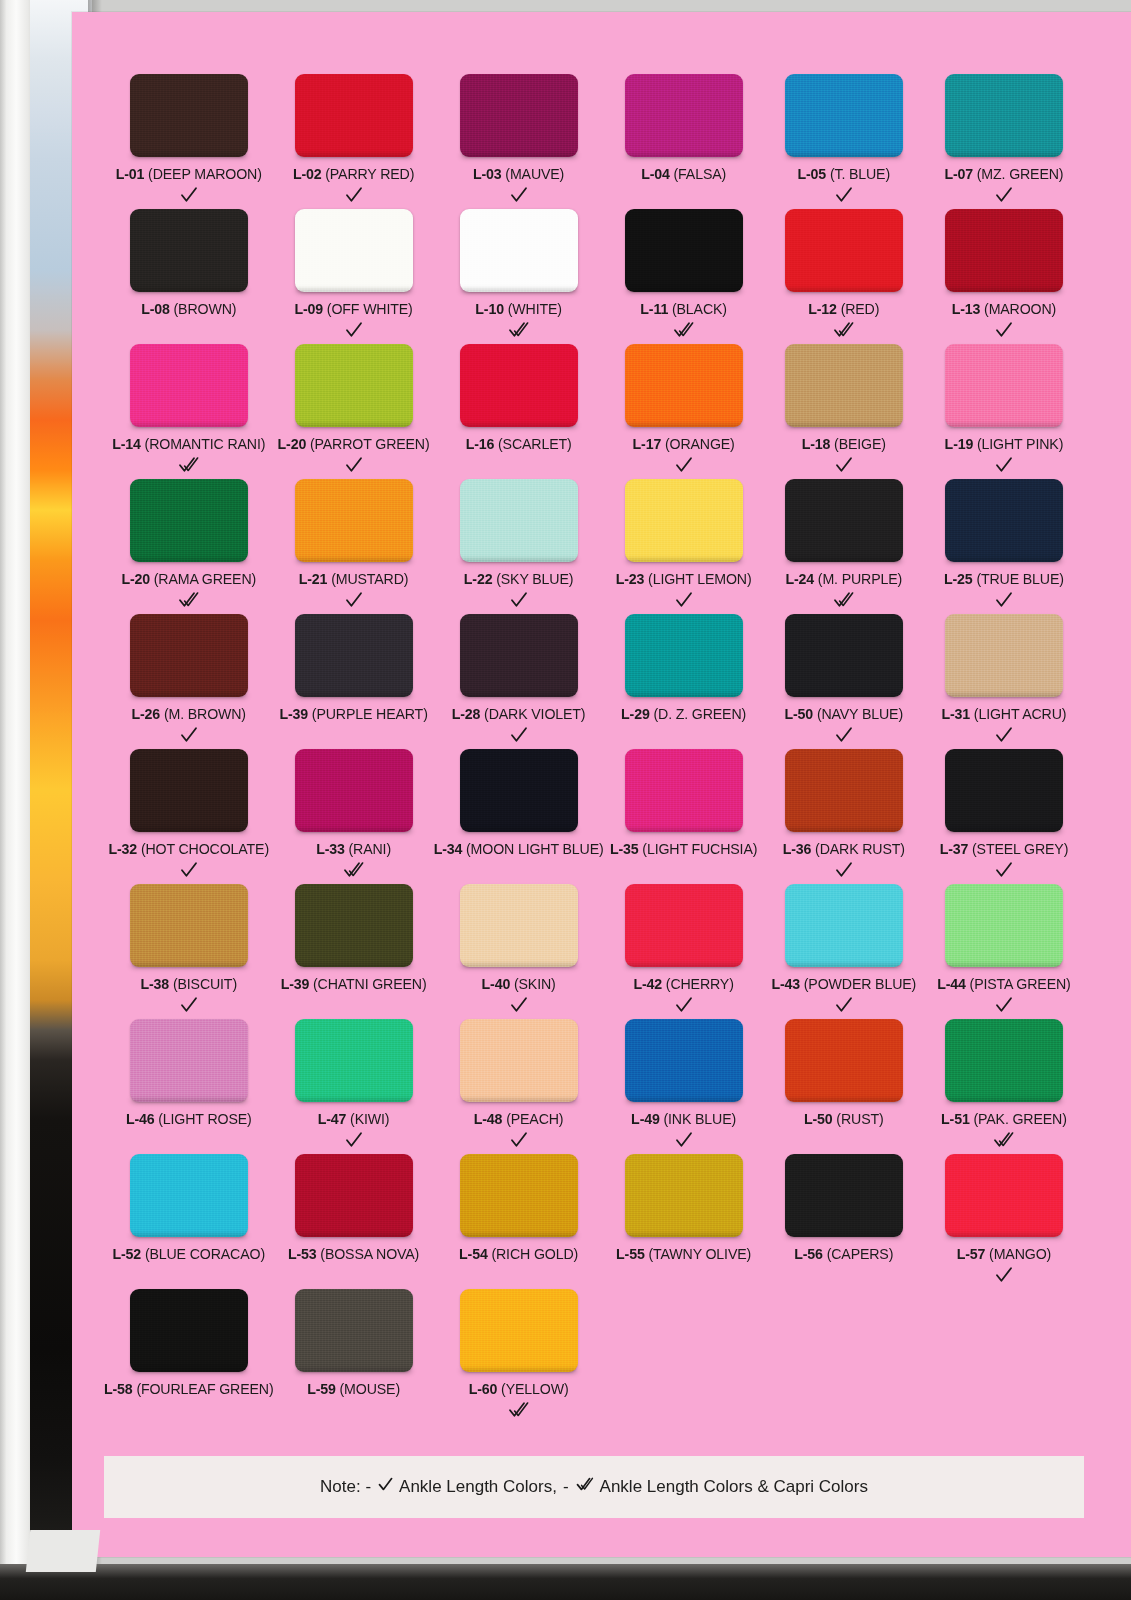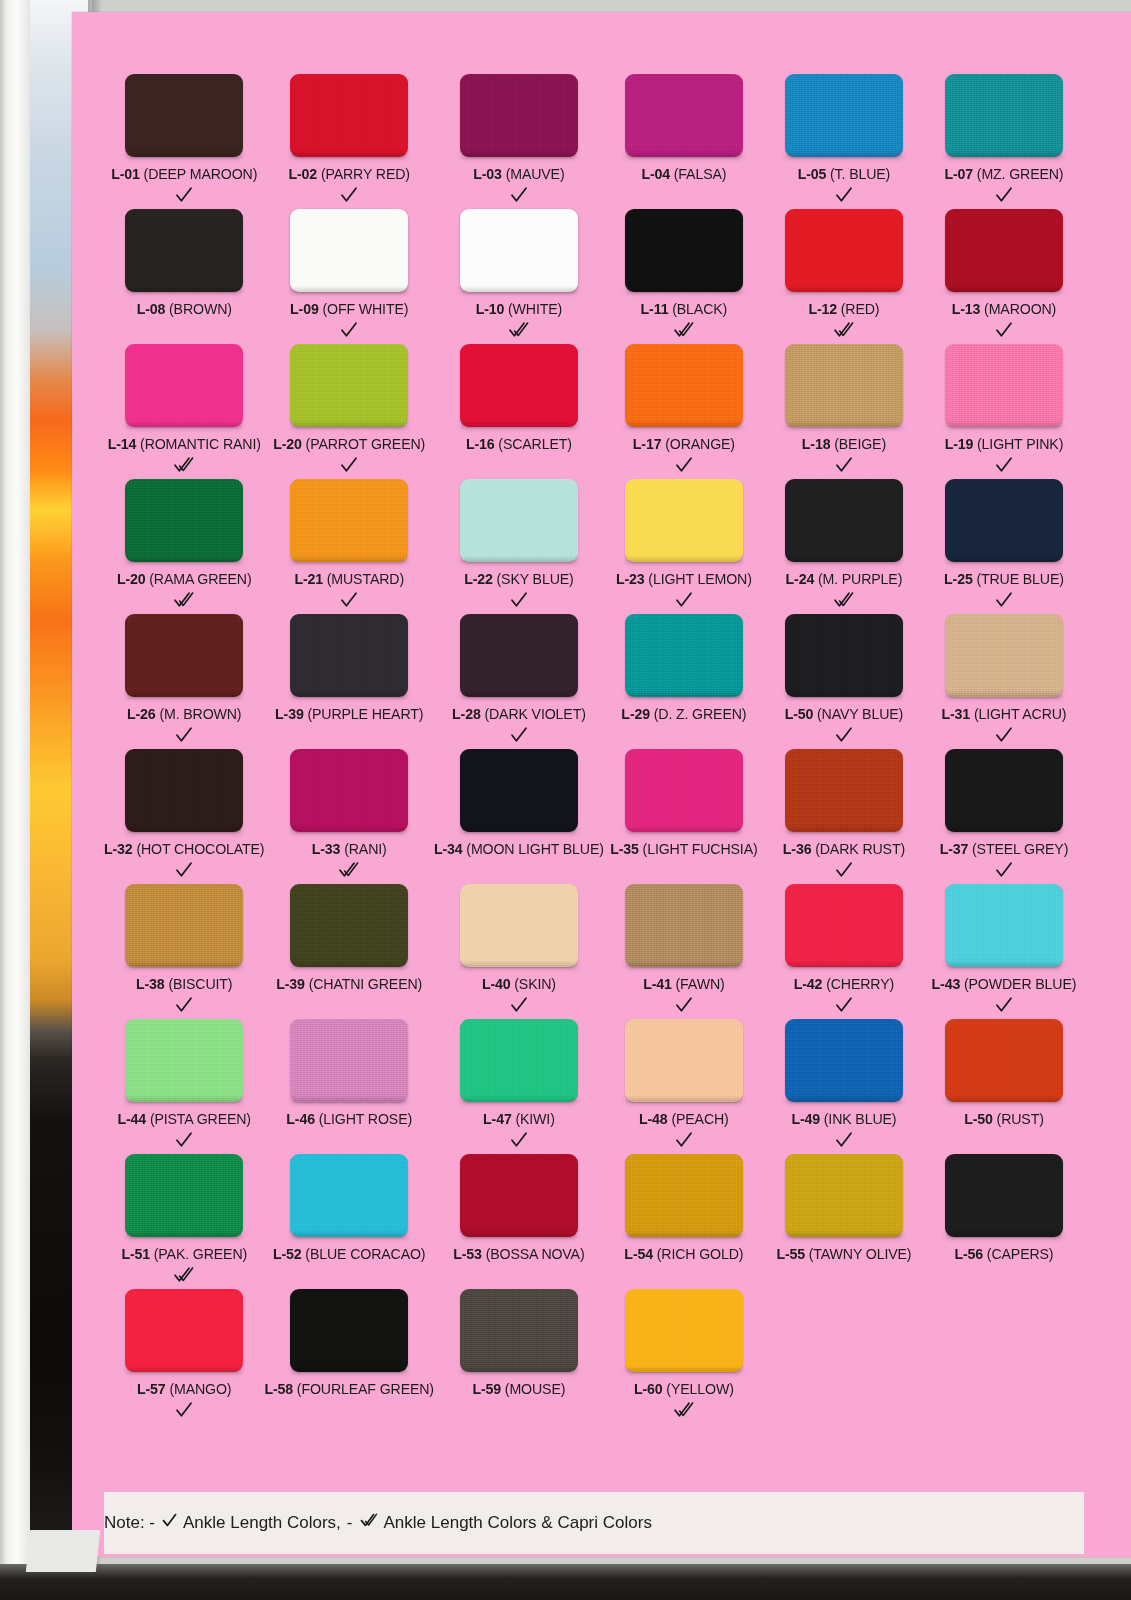--- a/index.html
+++ b/index.html
@@ -141,22 +141,21 @@
   
   #note-bar {
     position: absolute;
     left: 32px;
     top: 1444px;
     width: 980px;
     height: 62px;
     background: #f2eceb;
     display: flex;
     align-items: center;
-    justify-content: flex-start;
-    margin-top: 36px;
+    justify-content: center;
   }
   #note-text {
     font-size: 17px;
     color: #20201f;
     display: flex;
     align-items: center;
     gap: 6px;
     white-space: nowrap;
   }
   #note-text .seg { display:inline-flex; align-items:center; gap:5px; }
@@ -498,29 +497,20 @@
           </div>
         </div>
         <div class="cell">
           <div class="swatch" style="background: rgb(65, 66, 31);"></div>
           <div class="caption"><span class="code">L-39</span> <span class="nm">(CHATNI GREEN)</span></div>
           <div class="tick"></div>
         </div>
         <div class="cell">
           <div class="swatch" style="background: rgb(240, 210, 171);"></div>
           <div class="caption"><span class="code">L-40</span> <span class="nm">(SKIN)</span></div>
-          <div class="tick">
-            <svg width="20" height="20" viewBox="0 0 20 20">
-              <path d="M3 10.2 L7.4 15.8 L17 3.2" fill="none" stroke="#1a1a1a" stroke-width="1.8" stroke-linecap="round" stroke-linejoin="round"></path>
-            </svg>
-          </div>
-        </div>
-        <div class="cell">
-          <div class="swatch" style="background: rgb(176, 139, 94);"></div>
-          <div class="caption"><span class="code">L-41</span> <span class="nm">(FAWN)</span></div>
           <div class="tick">
             <svg width="20" height="20" viewBox="0 0 20 20">
               <path d="M3 10.2 L7.4 15.8 L17 3.2" fill="none" stroke="#1a1a1a" stroke-width="1.8" stroke-linecap="round" stroke-linejoin="round"></path>
             </svg>
           </div>
         </div>
         <div class="cell">
           <div class="swatch" style="background: rgb(239, 34, 69);"></div>
           <div class="caption"><span class="code">L-42</span> <span class="nm">(CHERRY)</span></div>
           <div class="tick">

